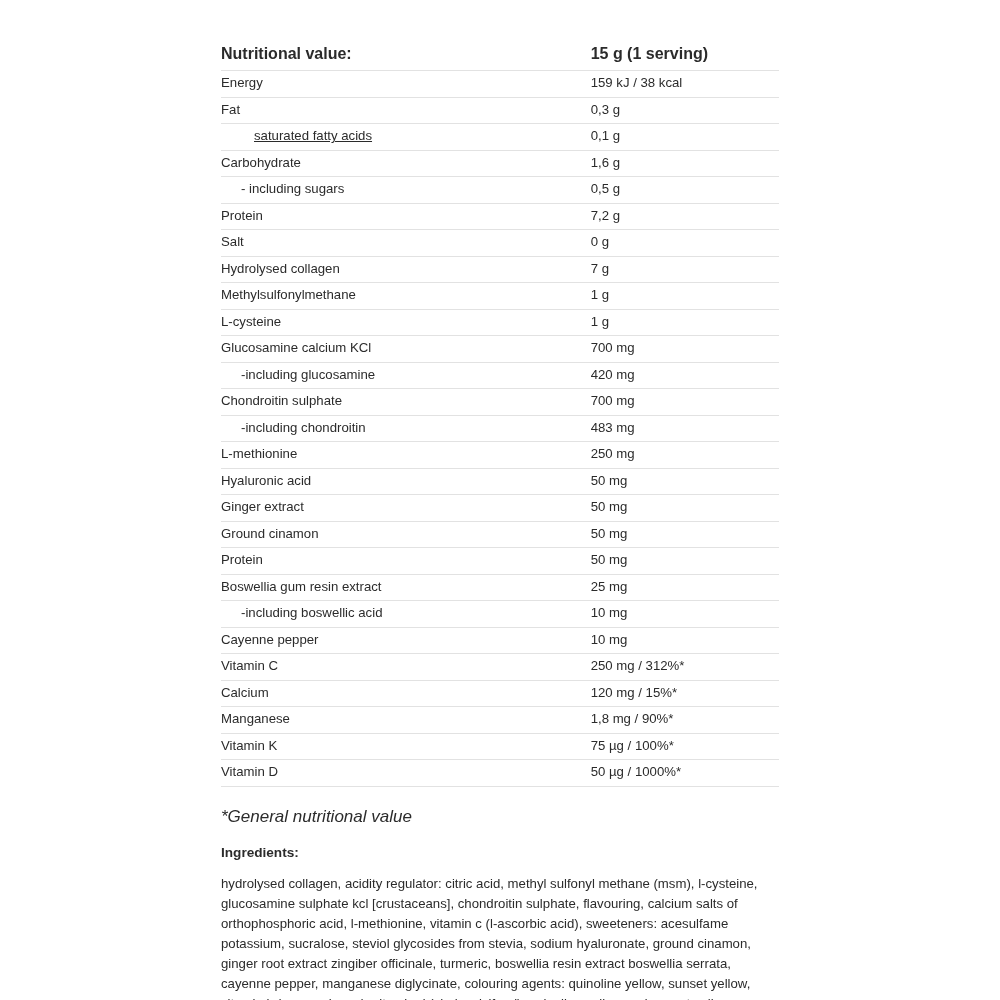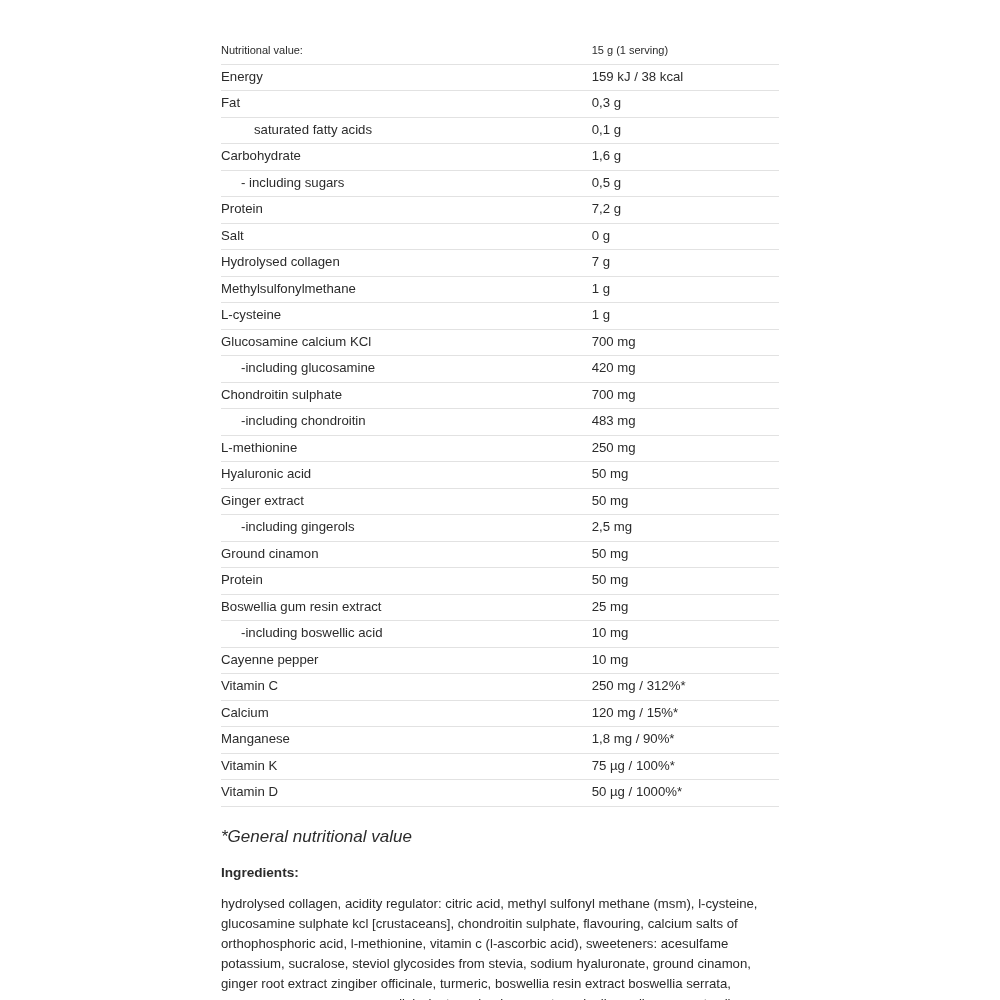--- a/index.html
+++ b/index.html
@@ -29,38 +29,39 @@
   table.nutrition th,
   table.nutrition td {
     text-align: left;
     font-weight: normal;
     padding: 4px 0 5px 0;
     vertical-align: top;
     border-bottom: 1px solid #e2e2e2;
     line-height: 1.25;
   }
   table.nutrition tr.head th {
-    font-weight: normal;
-    font-size: 11px;
+    font-weight: bold;
+    font-size: 16px;
     padding-bottom: 6px;
   }
   table.nutrition td.name,
   table.nutrition th.name {
     width: 355px;
     padding-right: 8px;
   }
   table.nutrition td.value,
   table.nutrition th.value {
     width: 203px;
   }
   .indent-1 {
     padding-left: 20px !important;
   }
   .indent-2 {
     padding-left: 33px !important;
+    text-decoration: underline;
   }
   .footnote {
     margin-top: 20px;
     font-size: 17px;
     font-style: italic;
     color: #2b2b2b;
   }
   .ingredients-title {
     margin-top: 18px;
     font-size: 13.6px;
@@ -147,24 +148,20 @@
         </tr>
         <tr>
           <td class="name">Hyaluronic acid</td>
           <td class="value">50 mg</td>
         </tr>
         <tr>
           <td class="name">Ginger extract</td>
           <td class="value">50 mg</td>
         </tr>
         <tr>
-          <td class="name indent-1">-including gingerols</td>
-          <td class="value">2,5 mg</td>
-        </tr>
-        <tr>
           <td class="name">Ground cinamon</td>
           <td class="value">50 mg</td>
         </tr>
         <tr>
           <td class="name">Protein</td>
           <td class="value">50 mg</td>
         </tr>
         <tr>
           <td class="name">Boswellia gum resin extract</td>
           <td class="value">25 mg</td>

